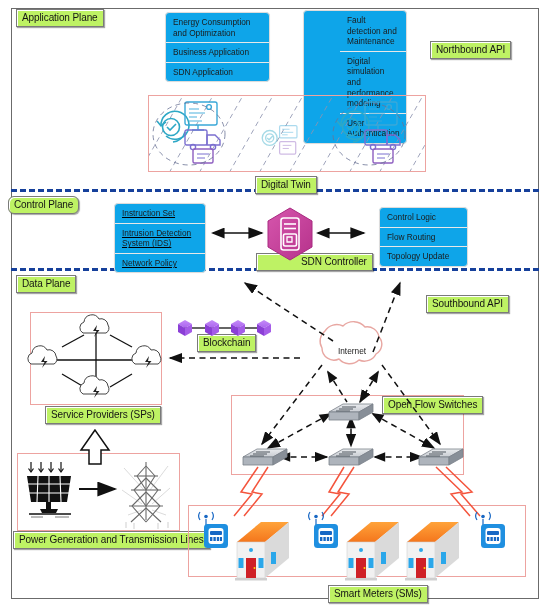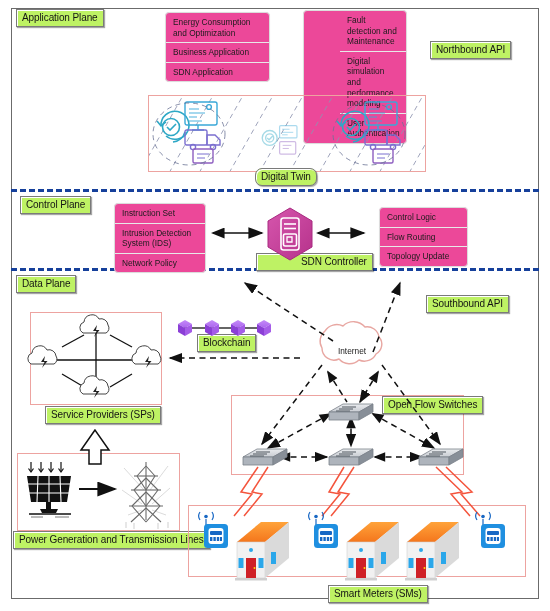--- a/index.html
+++ b/index.html
@@ -44,21 +44,21 @@
     color: #141414;
     padding: 2px 5px 2.5px 5px;
     white-space: nowrap;
     line-height: 1.1;
     letter-spacing: -0.1px;
   }
 
   
   .listcard {
     position: absolute;
-    background: #ec4899;
+    background: #0ea5e9;
     border: 1px solid #dcdcdc;
     border-radius: 4px;
     box-shadow: 0 0 1px rgba(0,0,0,.08);
     overflow: hidden;
   }
   .listcard .row {
     font-size: 8.3px;
     color: #1b1b1b;
     padding: 4px 7px;
     border-bottom: 1px solid #e8e8e8;
@@ -90,21 +90,21 @@
 <body>
 
 <div id="canvas">
 
   <div class="outer-frame"></div>
 
   <div class="plane-divider" style="top:189px;"></div>
   <div class="plane-divider" style="top:268px;"></div>
 
   <div class="tag" style="left:16px; top:9px;">Application Plane</div>
-  <div class="tag" style="left:20px; top:196px;">Control Plane</div>
+  <div class="tag" style="left:8px; top:196px;border-radius:6px;">Control Plane</div>
   <div class="tag" style="left:16px; top:275px;">Data Plane</div>
 
   <div class="tag" style="left:430px; top:41px;">Northbound API</div>
   <div class="tag" style="left:426px; top:295px;">Southbound API</div>
 
   <div class="listcard" style="left:165px; top:12px; width:105px;">
     <div class="row">Energy Consumption and Optimization</div>
     <div class="row">Business Application</div>
     <div class="row">SDN Application</div>
   </div>
@@ -192,23 +192,23 @@
           <path d="M12 24 h12 M12 28 h8" stroke-width="1"></path>
         </g>
 
         <g stroke="#6a7395" stroke-width="1" stroke-dasharray="5 4" fill="none" opacity=".8">
           <ellipse cx="40" cy="38" rx="36" ry="31"></ellipse>
           <ellipse cx="220" cy="38" rx="36" ry="31"></ellipse>
         </g>
       </svg>
     </div>
   </div>
-  <div class="tag" style="left:255px; top:168px;border-radius:7px;">Digital Twin</div>
-
-  <div class="listcard" style="left:114px; top:203px; width:92px;">
+  <div class="tag" style="left:255px; top:176px;">Digital Twin</div>
+
+  <div class="listcard" style="left:114px; top:203px; width:92px;text-decoration:underline;">
     <div class="row">Instruction Set</div>
     <div class="row">Intrusion Detection System (IDS)</div>
     <div class="row">Network Policy</div>
   </div>
 
   <div class="listcard" style="left:368px; top:207px; width:89px;margin-left:11px;">
     <div class="row">Control Logic</div>
     <div class="row">Flow Routing</div>
     <div class="row">Topology Update</div>
   </div>

